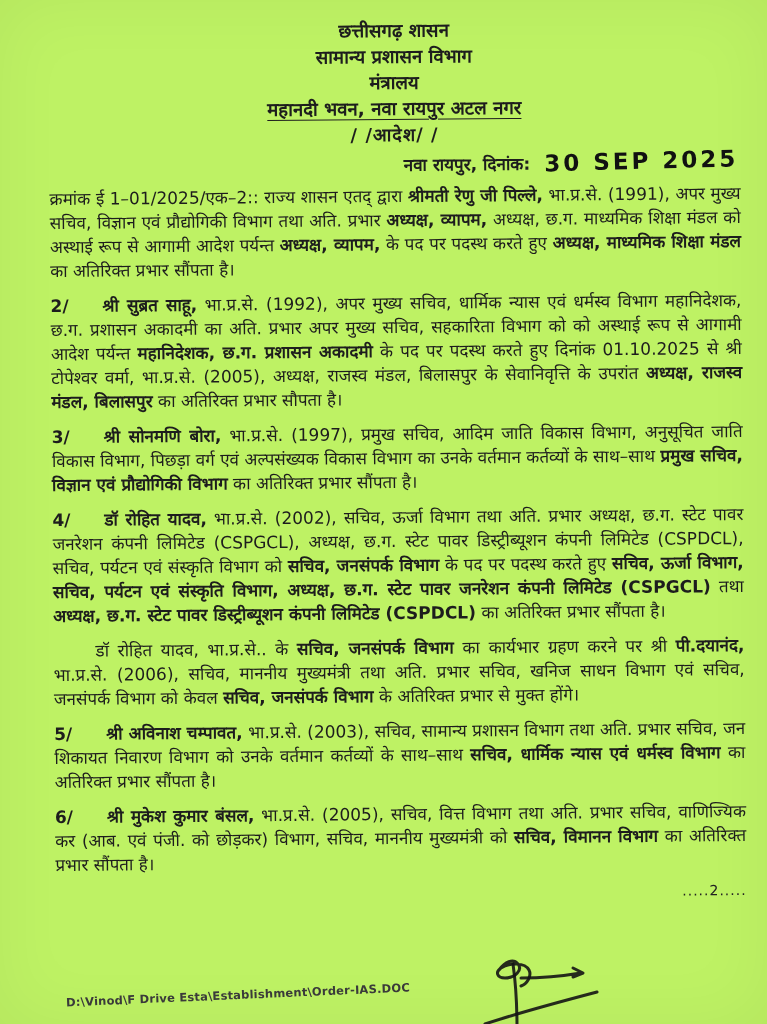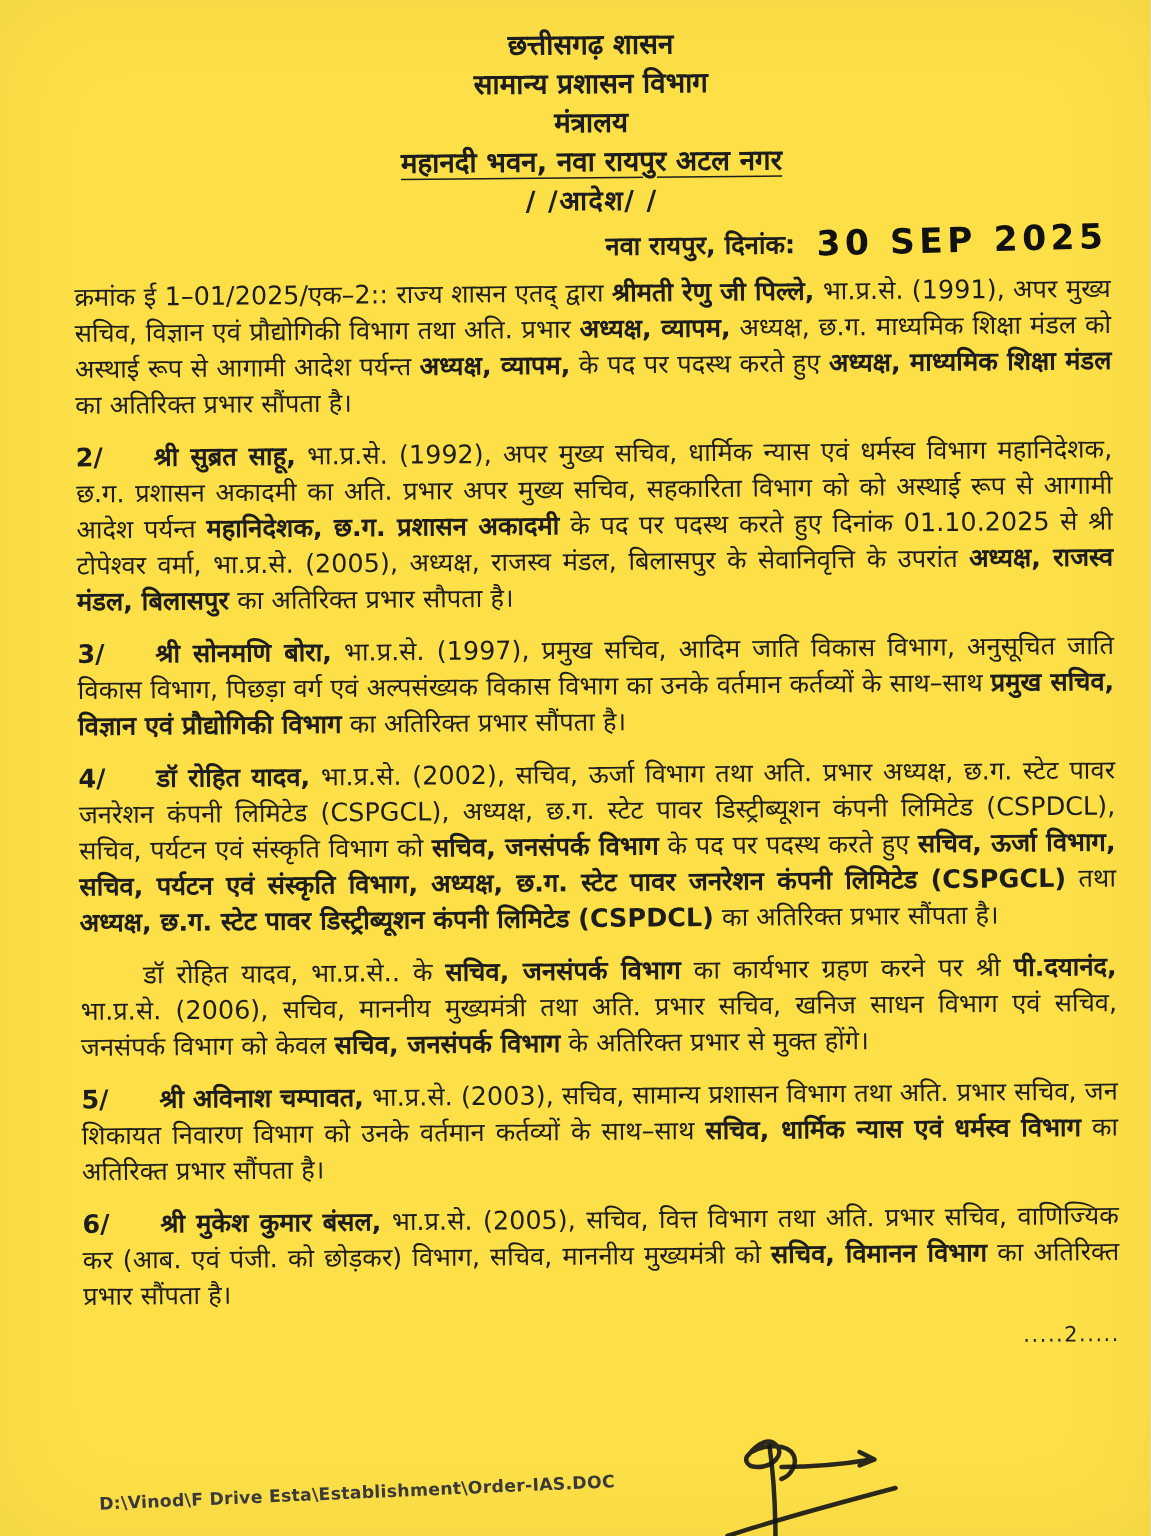--- a/index.html
+++ b/index.html
@@ -1,20 +1,20 @@
 <!DOCTYPE html>
 <html><head>
 <meta charset="utf-8">
 <style>
   html,body { margin:0; padding:0; background:#d9d9d9; }
   .sheet {
     position:relative;
     width:767px; height:1024px;
     margin:0 auto;
-    background:#fde047;
+    background:#bef264;
     box-shadow: inset 0 0 70px rgba(0,0,0,0.05);
     overflow:hidden;
     font-family:"DejaVu Sans", sans-serif;
     color:#1d1d1d;
   }
   .content {
     position:absolute;
     left:48px; right:28px; top:18px;
     transform:rotate(-0.5deg);
     transform-origin:50% 0;

